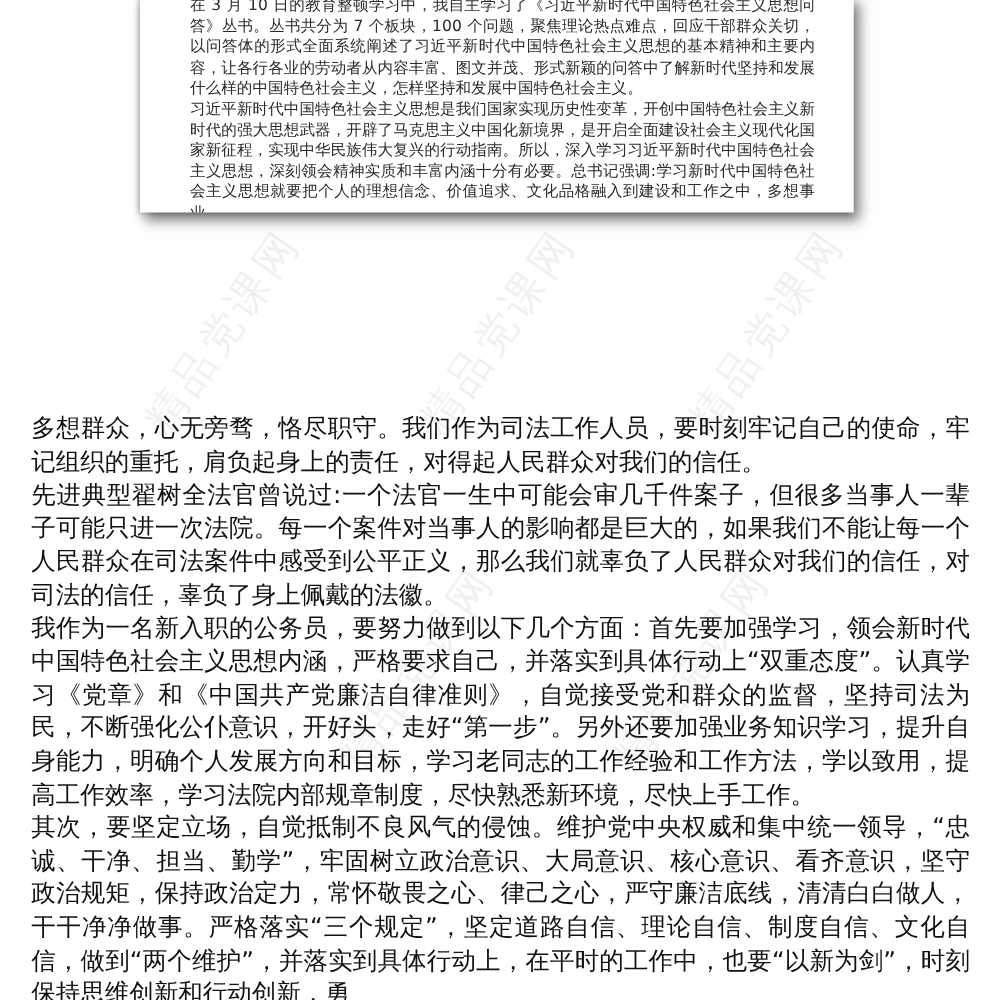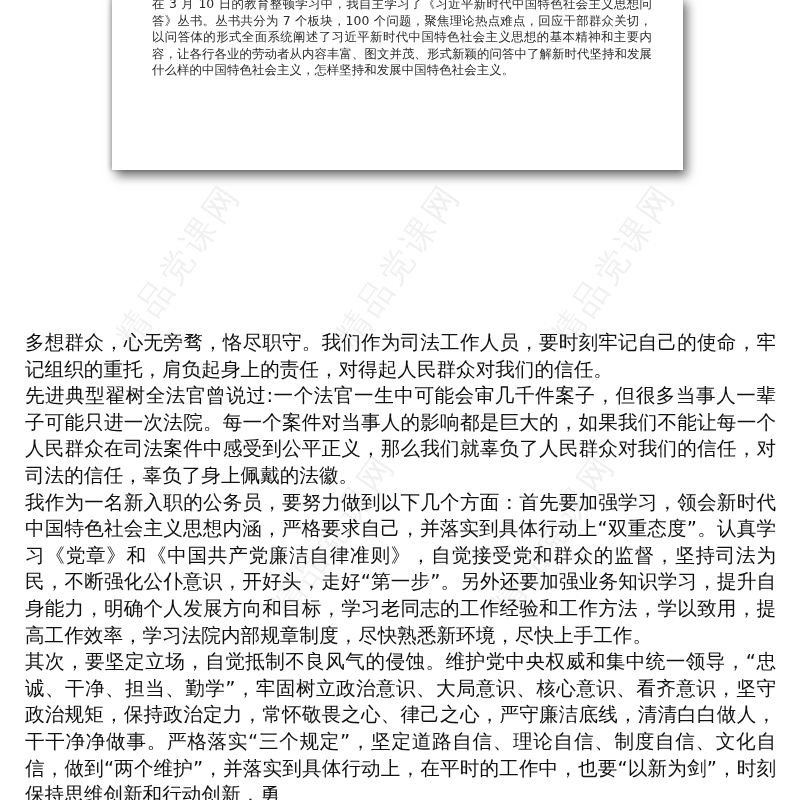--- a/index.html
+++ b/index.html
@@ -70,20 +70,21 @@
 
 <div class="watermark" style="left:105px; top:330px;">精品党课网</div>
 <div class="watermark" style="left:325px; top:330px;">精品党课网</div>
 <div class="watermark" style="left:540px; top:330px;">精品党课网</div>
 <div class="watermark" style="left:260px; top:600px;">精品党课网</div>
 <div class="watermark" style="left:480px; top:600px;">精品党课网</div>
 
 <div class="card">
   <div class="card-text">
     <p>在 3 月 10 日的教育整顿学习中，我自主学习了《习近平新时代中国特色社会主义思想问答》丛书。丛书共分为 7 个板块，100 个问题，聚焦理论热点难点，回应干部群众关切，以问答体的形式全面系统阐述了习近平新时代中国特色社会主义思想的基本精神和主要内容，让各行各业的劳动者从内容丰富、图文并茂、形式新颖的问答中了解新时代坚持和发展什么样的中国特色社会主义，怎样坚持和发展中国特色社会主义。</p>
+    <p>习近平新时代中国特色社会主义思想是我们国家实现历史性变革，开创中国特色社会主义新时代的强大思想武器，开辟了马克思主义中国化新境界，是开启全面建设社会主义现代化国家新征程，实现中华民族伟大复兴的行动指南。所以，深入学习习近平新时代中国特色社会主义思想，深刻领会精神实质和丰富内涵十分有必要。总书记强调:学习新时代中国特色社会主义思想就要把个人的理想信念、价值追求、文化品格融入到建设和工作之中，多想事业、</p>
   </div>
 </div>
 
 <div class="body-text">
   <p>多想群众，心无旁骛，恪尽职守。我们作为司法工作人员，要时刻牢记自己的使命，牢记组织的重托，肩负起身上的责任，对得起人民群众对我们的信任。</p>
   <p>先进典型翟树全法官曾说过:一个法官一生中可能会审几千件案子，但很多当事人一辈子可能只进一次法院。每一个案件对当事人的影响都是巨大的，如果我们不能让每一个人民群众在司法案件中感受到公平正义，那么我们就辜负了人民群众对我们的信任，对司法的信任，辜负了身上佩戴的法徽。</p>
   <p>我作为一名新入职的公务员，要努力做到以下几个方面：首先要加强学习，领会新时代中国特色社会主义思想内涵，严格要求自己，并落实到具体行动上“双重态度”。认真学习《党章》和《中国共产党廉洁自律准则》，自觉接受党和群众的监督，坚持司法为民，不断强化公仆意识，开好头，走好“第一步”。另外还要加强业务知识学习，提升自身能力，明确个人发展方向和目标，学习老同志的工作经验和工作方法，学以致用，提高工作效率，学习法院内部规章制度，尽快熟悉新环境，尽快上手工作。</p>
   <p>其次，要坚定立场，自觉抵制不良风气的侵蚀。维护党中央权威和集中统一领导，“忠诚、干净、担当、勤学”，牢固树立政治意识、大局意识、核心意识、看齐意识，坚守政治规矩，保持政治定力，常怀敬畏之心、律己之心，严守廉洁底线，清清白白做人，干干净净做事。严格落实“三个规定”，坚定道路自信、理论自信、制度自信、文化自信，做到“两个维护”，并落实到具体行动上，在平时的工作中，也要“以新为剑”，时刻保持思维创新和行动创新，勇</p>
 </div>
 

